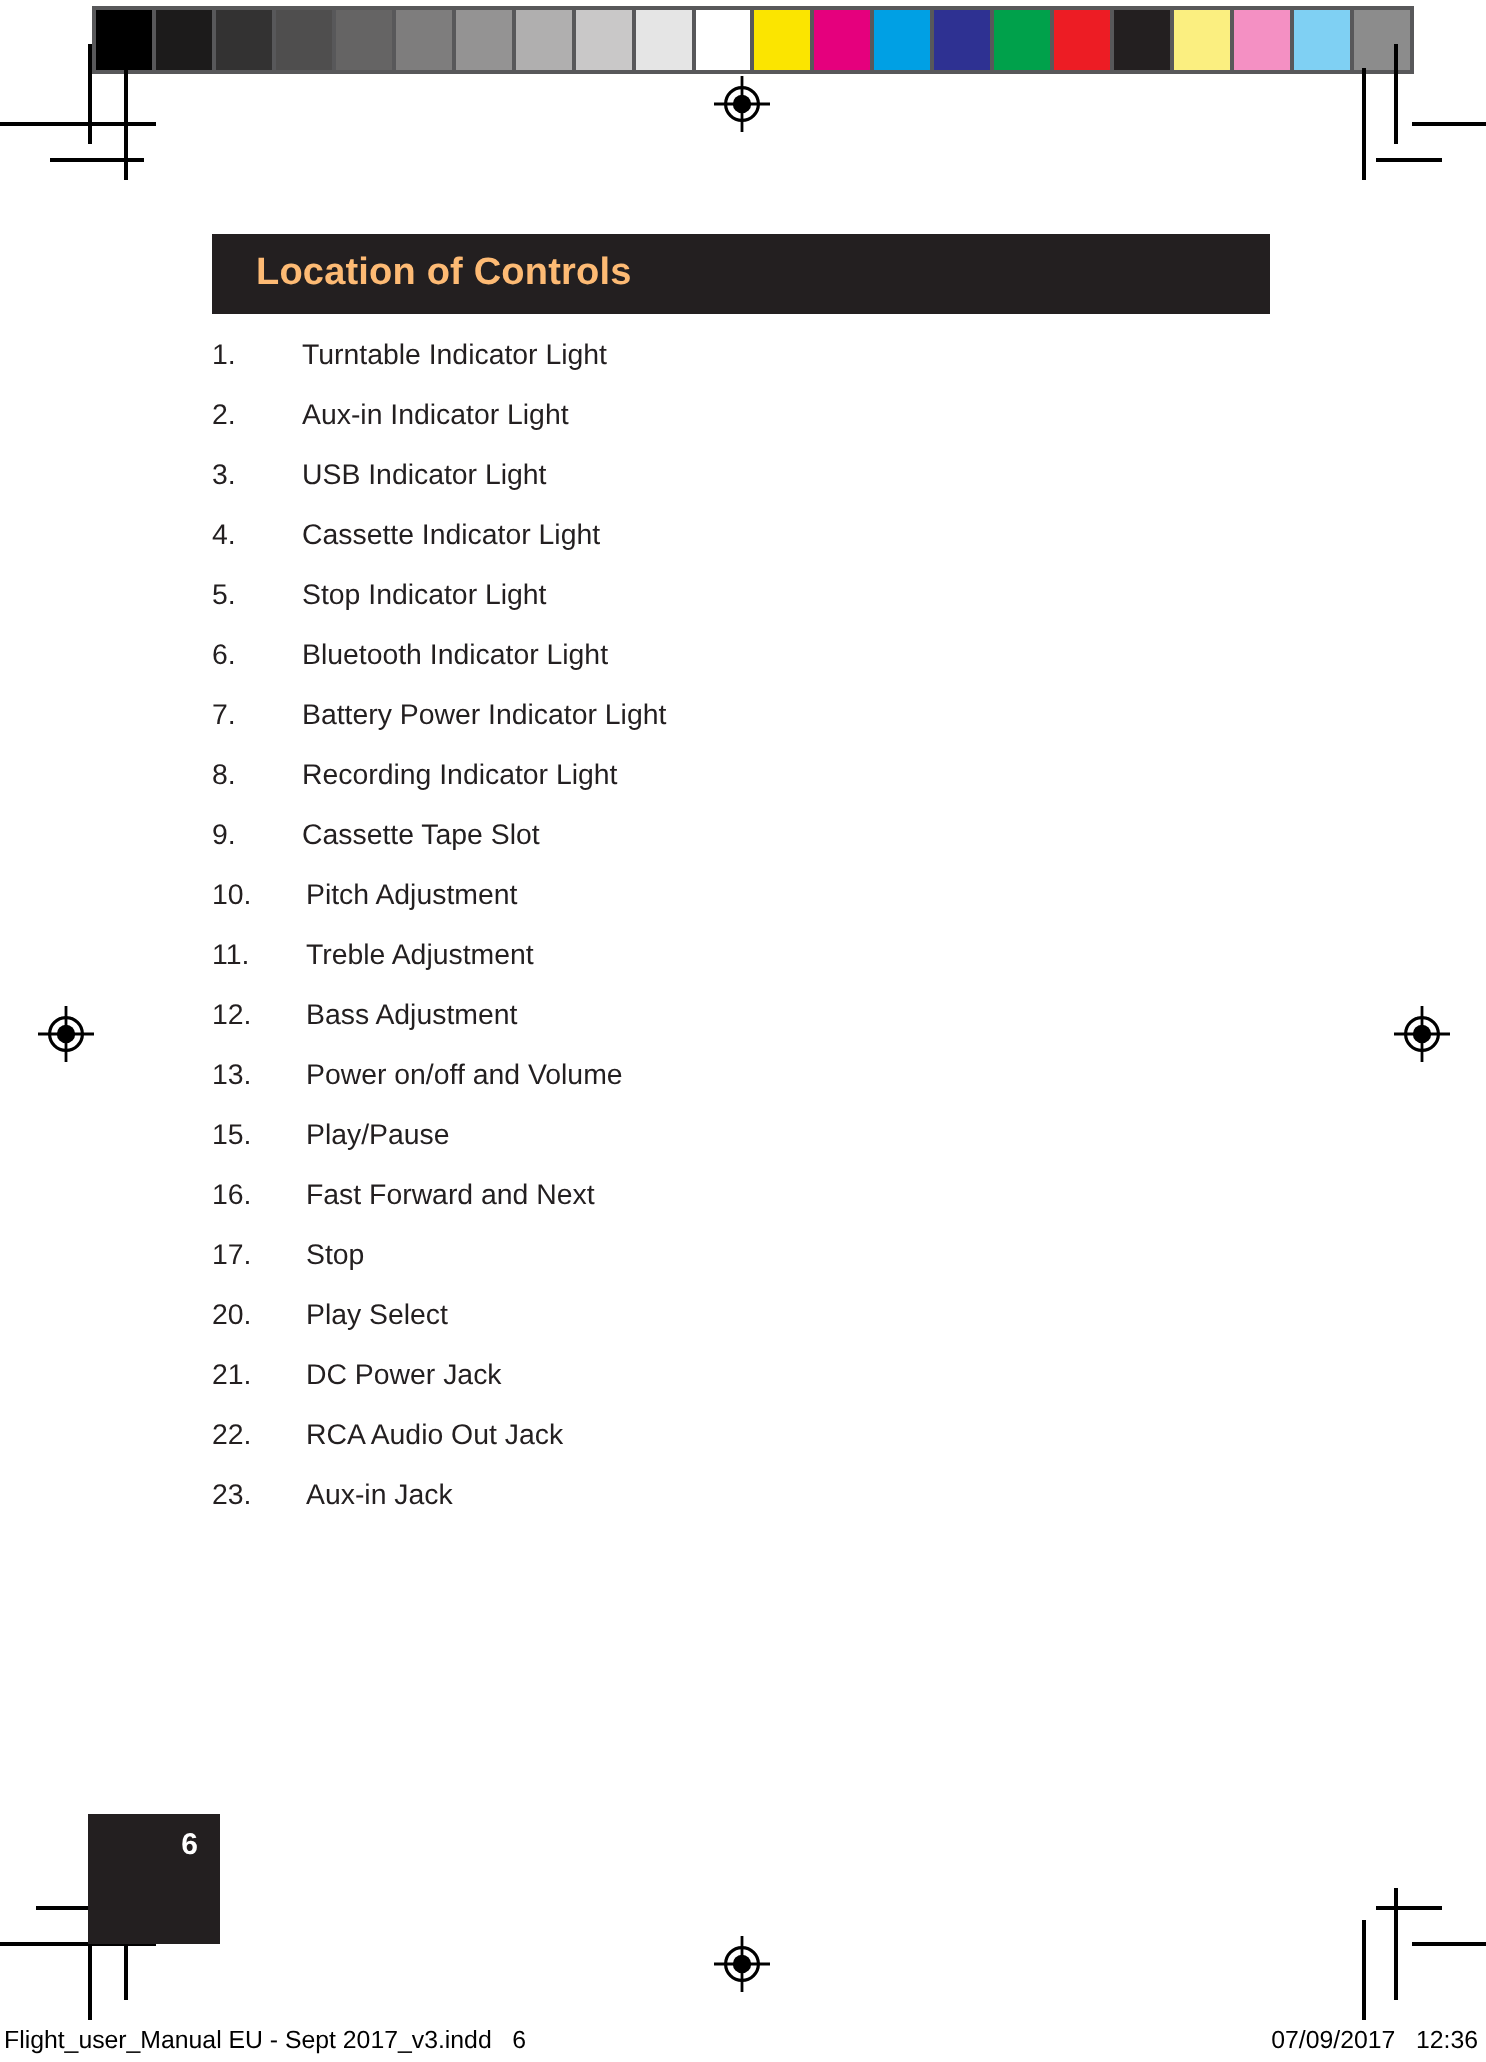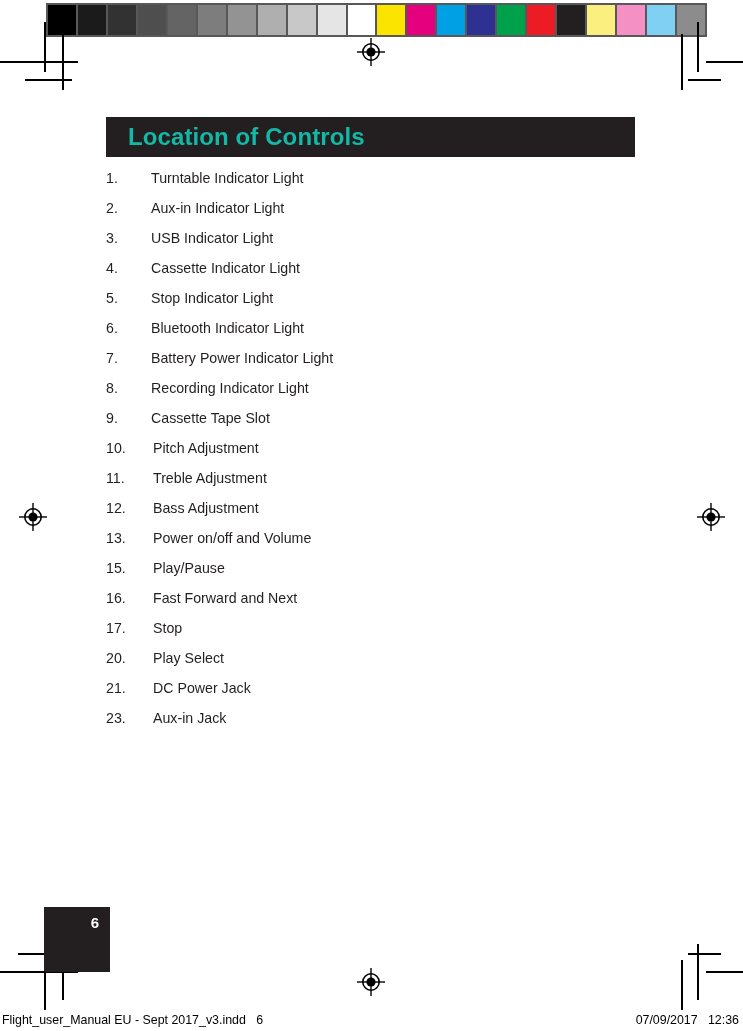--- a/index.html
+++ b/index.html
@@ -54,22 +54,22 @@
     position: absolute;
     left: 106px;
     top: 117px;
     width: 529px;
     height: 40px;
     background: #231f20;
     display: flex;
     align-items: center;
   }
   .header-bar .title {
-    color: #14b8a6;
-    font-size: 24px;
+    color: #fdba74;
+    font-size: 19px;
     font-weight: bold;
     letter-spacing: 0.1px;
     margin-left: 22px;
   }
 
   .controls-list {
     position: absolute;
     left: 106px;
     top: 170px;
     width: 540px;
@@ -277,20 +277,24 @@
     </div>
     <div class="row wide">
       <span class="num">20.</span>
       <span class="label">Play Select</span>
     </div>
     <div class="row wide">
       <span class="num">21.</span>
       <span class="label">DC Power Jack</span>
     </div>
     <div class="row wide">
+      <span class="num">22.</span>
+      <span class="label">RCA Audio Out Jack</span>
+    </div>
+    <div class="row wide">
       <span class="num">23.</span>
       <span class="label">Aux-in Jack</span>
     </div>
   </div>
 
 <div class="page-tab">
   <span class="pnum">6</span>
 </div>
 
 <div class="slug left">Flight_user_Manual EU - Sept 2017_v3.indd   6</div>

